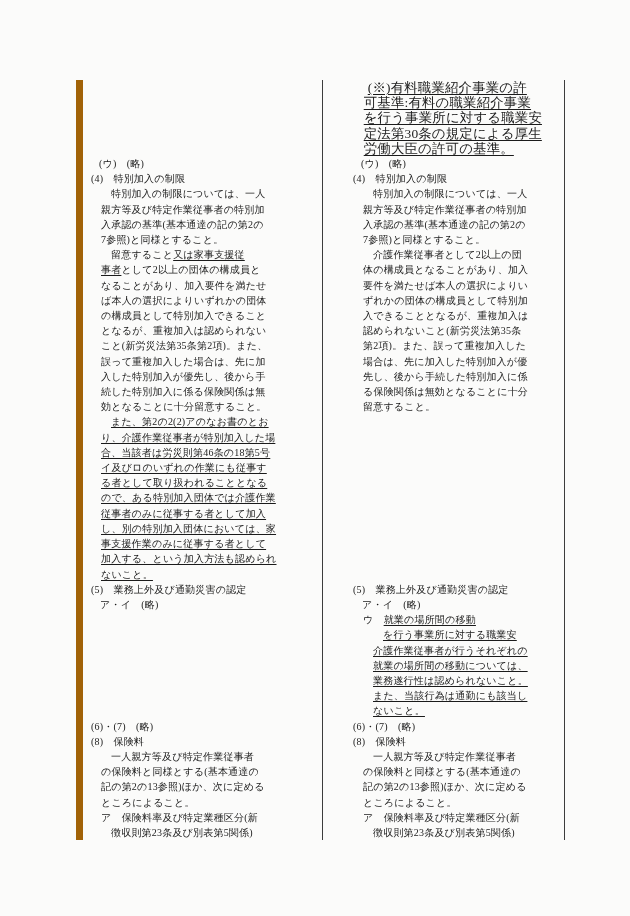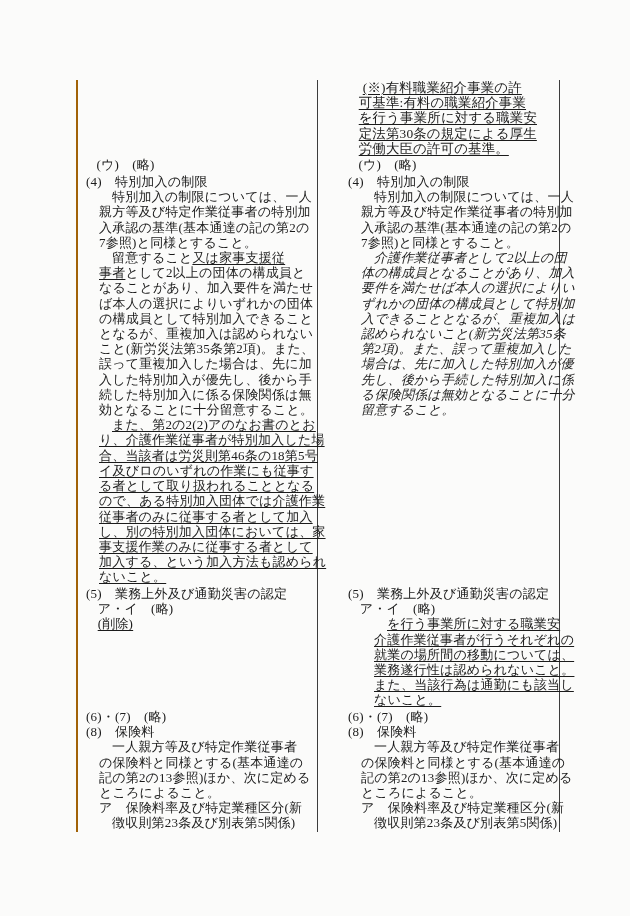--- a/index.html
+++ b/index.html
@@ -6,29 +6,29 @@
   body{
     width:630px;height:916px;position:relative;
     background:#fbfbfa;
     font-family:"Liberation Serif","DejaVu Serif",serif;
     color:#1b1b1b;
   }
   .page{position:absolute;inset:0;overflow:hidden;}
   .grid{
     position:absolute;left:76px;top:80px;
     display:grid;grid-template-columns:240px 242px;
-    border-left:2px solid #a16207;
+    border-left:7px solid #a16207;
     min-height:752px;
   }
   .cell{overflow:visible;}
   .cl{border-right:1px solid #3c3c3c;padding-left:8px;padding-right:2px;}
   .cr{border-right:1px solid #3c3c3c;padding-left:30px;padding-right:2px;}
   .blk{
     margin:0;padding:0;
-    font-size:13px;line-height:15.2px;
+    font-size:10px;line-height:15.2px;
     white-space:pre;
     letter-spacing:0.2px;
   }
   .blk.note{font-size:13.4px;line-height:15.2px;}
   .u{text-decoration:underline;text-underline-offset:2px;text-decoration-thickness:1px;}
 </style>
 </head>
 <body>
 
 <div class="page">
@@ -75,40 +75,40 @@
 事支援作業のみに従事する者として
 加入する、という加入方法も認められ
 ないこと。</span></p>
       </div>
       <div class="cell cr">
         <p class="blk" style="padding-left: 0em; text-indent: 0em;"><span>(4)　特別加入の制限</span></p>
         <p class="blk" style="padding-left: 1em; text-indent: 1em;"><span>特別加入の制限については、一人
 親方等及び特定作業従事者の特別加
 入承認の基準(基本通達の記の第2の
 7参照)と同様とすること。</span></p>
-        <p class="blk" style="padding-left: 1em; text-indent: 1em; font-style: italic;"><span>介護作業従事者として2以上の団
+        <p class="blk" style="padding-left: 1em; text-indent: 1em;"><span>介護作業従事者として2以上の団
 体の構成員となることがあり、加入
 要件を満たせば本人の選択によりい
 ずれかの団体の構成員として特別加
 入できることとなるが、重複加入は
 認められないこと(新労災法第35条
 第2項)。また、誤って重複加入した
 場合は、先に加入した特別加入が優
 先し、後から手続した特別加入に係
 る保険関係は無効となることに十分
 留意すること。</span></p>
       </div>
       <div class="cell cl">
         <p class="blk" style="padding-left: 0em; text-indent: 0em;"><span>(5)　業務上外及び通勤災害の認定</span></p>
         <p class="blk" style="padding-left: 0.9em; text-indent: 0em;"><span>ア・イ　(略)</span></p>
-        <p class="blk" style="padding-left: 0.9em; text-indent: 0em;"><span class="u">(削除)</span></p>
       </div>
       <div class="cell cr">
         <p class="blk" style="padding-left: 0em; text-indent: 0em;"><span>(5)　業務上外及び通勤災害の認定</span></p>
         <p class="blk" style="padding-left: 0.9em; text-indent: 0em;"><span>ア・イ　(略)</span></p>
+        <p class="blk" style="padding-left: 2em; text-indent: -1em;"><span>ウ　</span><span class="u">就業の場所間の移動</span></p>
         <p class="blk" style="padding-left: 2em; text-indent: 1em;"><span class="u">を行う事業所に対する職業安
 介護作業従事者が行うそれぞれの
 就業の場所間の移動については、
 業務遂行性は認められないこと。
 また、当該行為は通勤にも該当し
 ないこと。</span></p>
       </div>
       <div class="cell cl">
         <p class="blk" style="padding-left: 0em; text-indent: 0em;"><span>(6)・(7)　(略)</span></p>
         <p class="blk" style="padding-left: 0em; text-indent: 0em;"><span>(8)　保険料</span></p>

